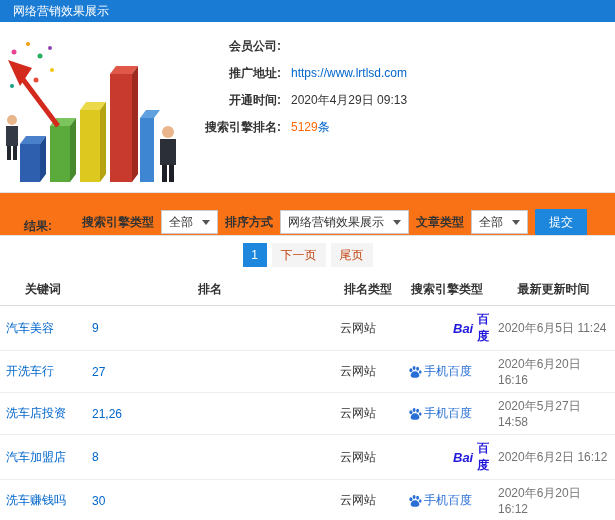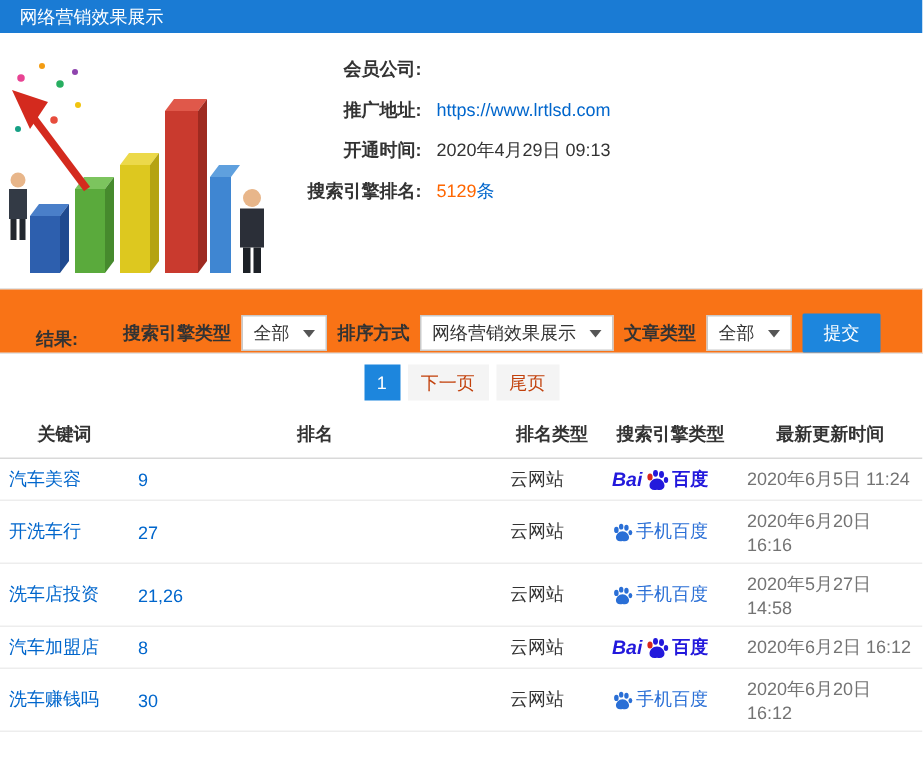--- a/index.html
+++ b/index.html
@@ -35,21 +35,21 @@
   
   table { width:100%; border-collapse:collapse; table-layout:fixed; }
   th { text-align:center; font-weight:bold; padding:7px 6px; border-bottom:1px solid #d9d9d9; font-size:12px; color:#333; }
   td { padding:5px 6px; border-bottom:1px solid #ededed; font-size:12px; height:26px; }
   .c1 { width:86px; } .c2 { width:248px; } .c3 { width:68px; } .c4 { width:90px; }
   .kw { color:#0066cc; cursor:pointer; }
   .rank { color:#0066cc; }
   .rtype { color:#333; }
   .time { color:#737373; }
   .engine-cell { display:flex; align-items:center; gap:2px; }
-  .bai { color:#2319dc; font-weight:bold; font-style:italic; font-size:13px; }
+  .bai { color:#2319dc; font-weight:bold; font-style:italic; font-size:13px;margin-left:45px; }
   .du { color:#2319dc; font-weight:bold; }
   .mtext { color:#2a6fd6; }
 </style>
 </head>
 <body>
 
 <div class="topbar">
   <span>网络营销效果展示</span>
 </div>
 

